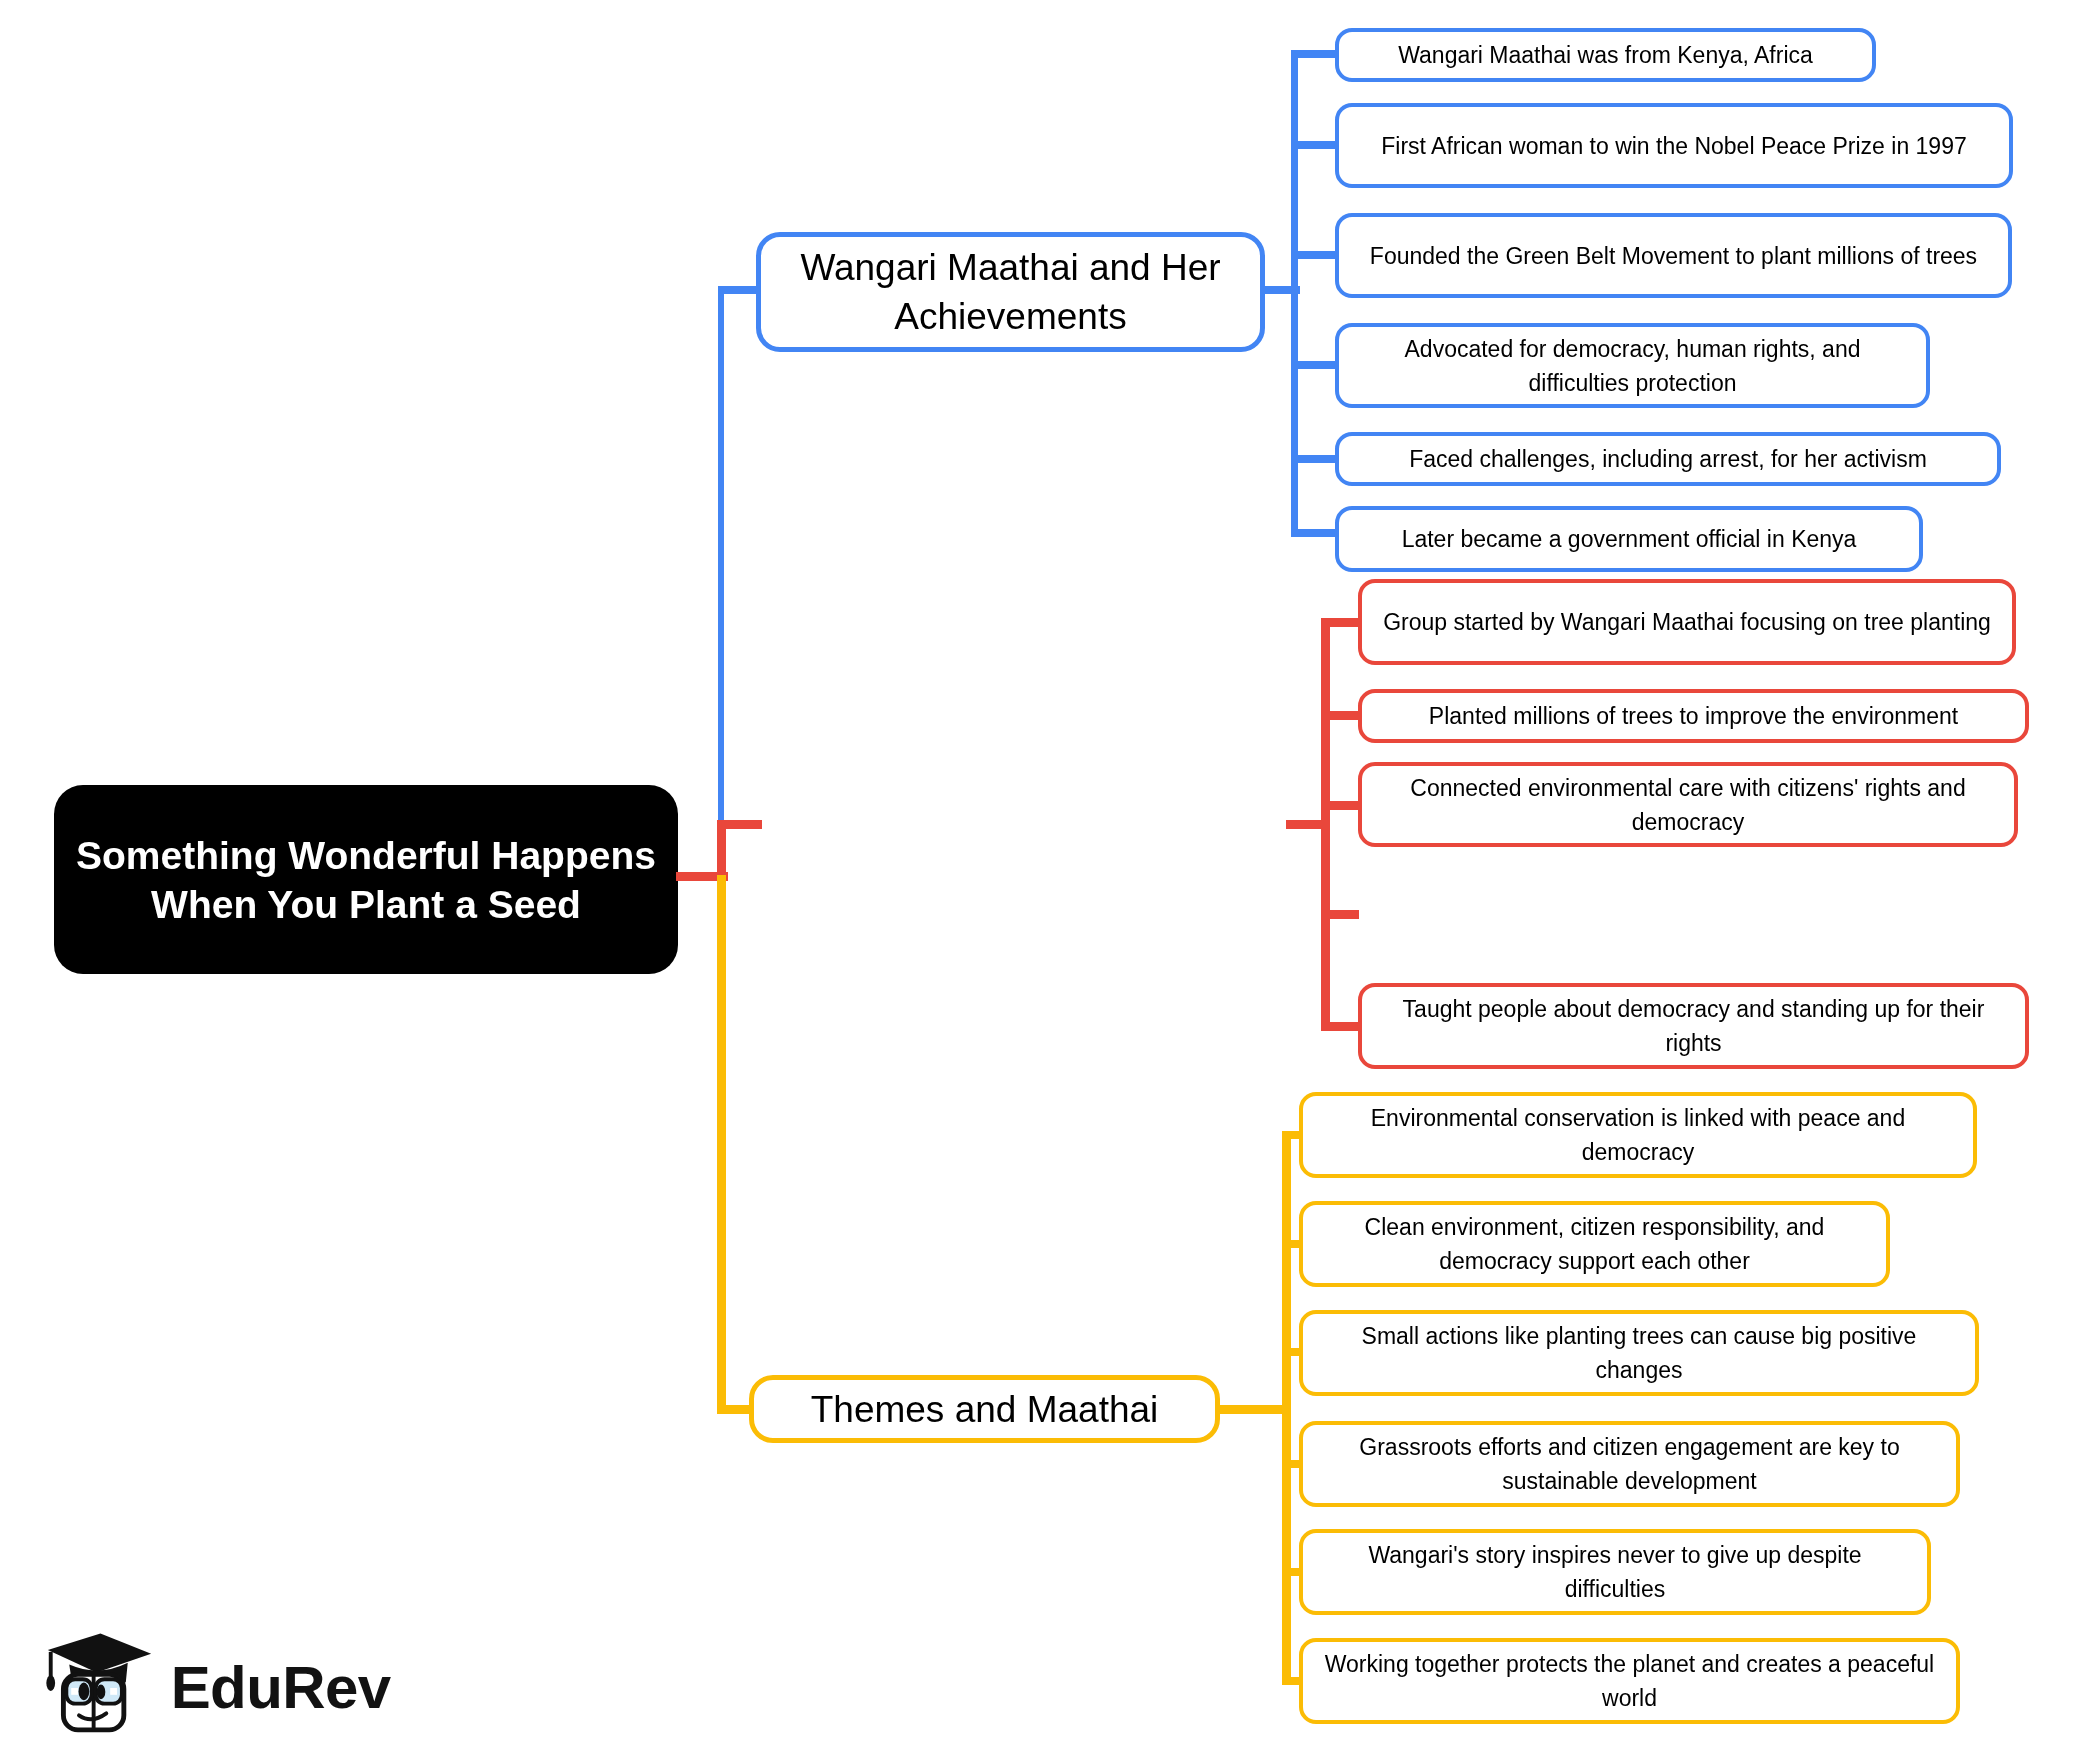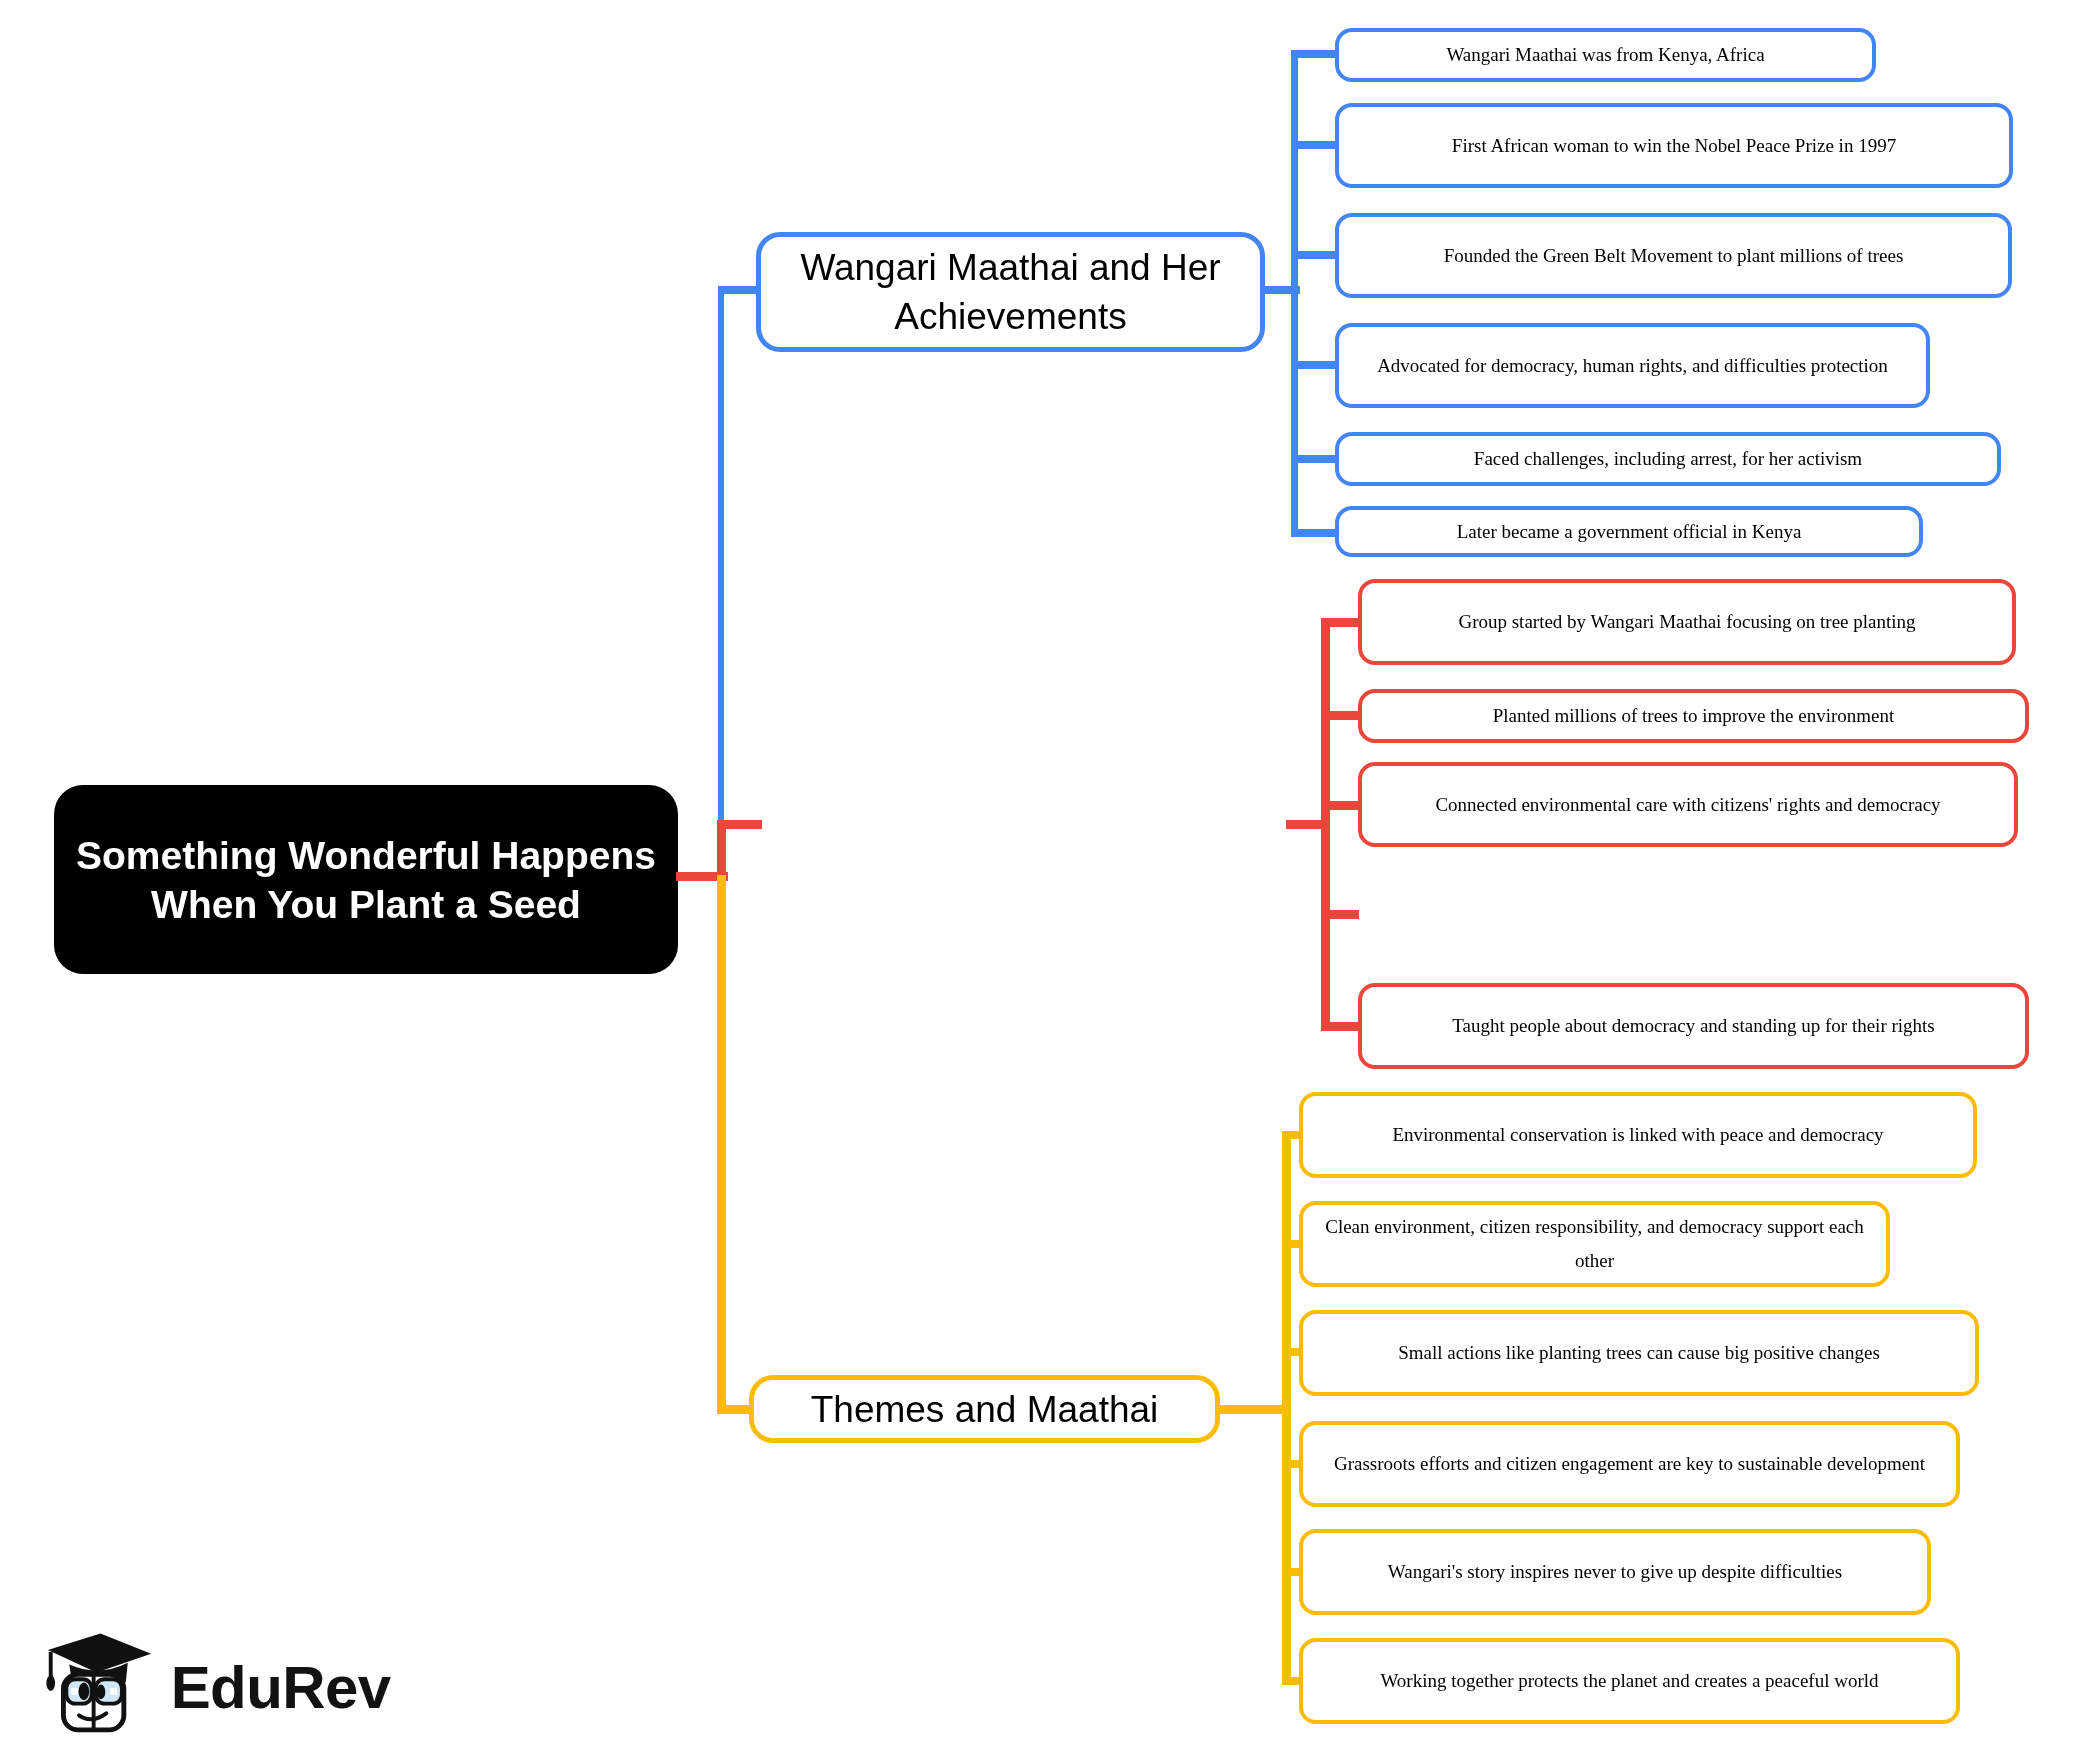--- a/index.html
+++ b/index.html
@@ -17,21 +17,21 @@
   .central{
     background:var(--black,#000);color:#fff;border-radius:29px;
     font-weight:bold;font-size:39px;line-height:49px;padding:0 16px;
   }
   .branch{
     border:5.7px solid #000;border-radius:24px;
     font-size:37px;line-height:49px;padding:0 11.4px;
   }
   .leaf{
     border:4.6px solid #000;border-radius:17px;
-    font-size:19px;line-height:34px;padding:0 15px;font-family:Liberation Serif, serif;
+    font-size:23px;line-height:34px;padding:0 15px;
   }
   .b{border-color:var(--blue,#4285F4);}
   .r{border-color:var(--red,#E9473B);}
   .y{border-color:var(--yellow,#FBBC05);}
 
   .seg{position:absolute;}
   .seg.b{background:var(--blue,#4285F4);border:none;}
   .seg.r{background:var(--red,#E9473B);border:none;}
   .seg.y{background:var(--yellow,#FBBC05);border:none;}
 
@@ -67,21 +67,21 @@
   <div class="seg b" style="left:1291px;top:251px;width:46px;height:8px;"></div>
   <div class="seg b" style="left:1291px;top:361px;width:46px;height:8px;"></div>
   <div class="seg b" style="left:1291px;top:455px;width:46px;height:8px;"></div>
   <div class="seg b" style="left:1291px;top:529px;width:46px;height:8px;"></div>
 
   <div class="node leaf b" style="left:1335px;top:27.5px;width:541px;height:54px;">Wangari Maathai was from Kenya, Africa</div>
   <div class="node leaf b" style="left:1335px;top:103px;width:678px;height:85px;">First African woman to win the Nobel Peace Prize in 1997</div>
   <div class="node leaf b" style="left:1335px;top:213px;width:677px;height:85px;">Founded the Green Belt Movement to plant millions of trees</div>
   <div class="node leaf b" style="left:1335px;top:323px;width:595px;height:85px;">Advocated for democracy, human rights, and difficulties protection</div>
   <div class="node leaf b" style="left:1335px;top:432px;width:666px;height:54px;">Faced challenges, including arrest, for her activism</div>
-  <div class="node leaf b" style="left:1335px;top:506px;width:588px;height:51px;">Later became a government official in Kenya</div>
+  <div class="node leaf b" style="left:1335px;top:506px;width:588px;height:66px;">Later became a government official in Kenya</div>
 
 
   <div class="seg r" style="left:1286px;top:820px;width:43px;height:8.6px;"></div>
   <div class="seg r" style="left:1321px;top:618px;width:8.6px;height:412px;"></div>
   <div class="seg r" style="left:1321px;top:618px;width:38px;height:8.6px;"></div>
   <div class="seg r" style="left:1321px;top:711px;width:38px;height:8.6px;"></div>
   <div class="seg r" style="left:1321px;top:801px;width:38px;height:8.6px;"></div>
   <div class="seg r" style="left:1321px;top:910px;width:38px;height:8.6px;"></div>
   <div class="seg r" style="left:1321px;top:1022px;width:38px;height:8.6px;"></div>
 

